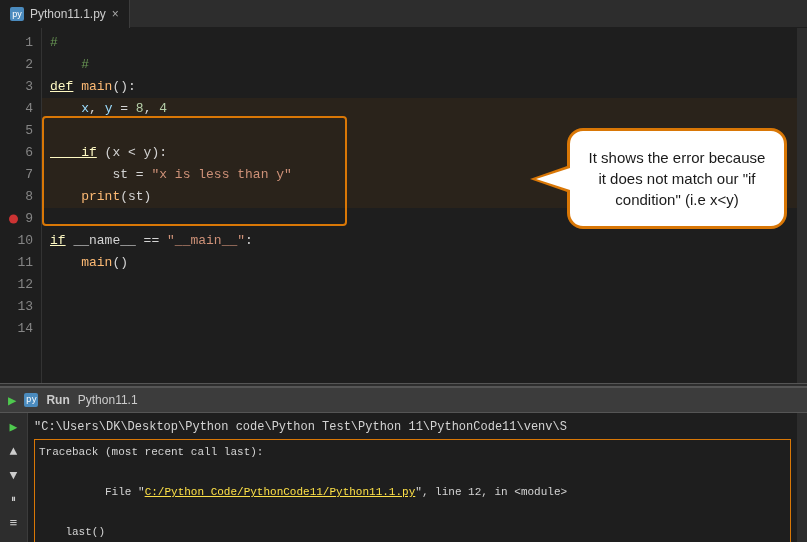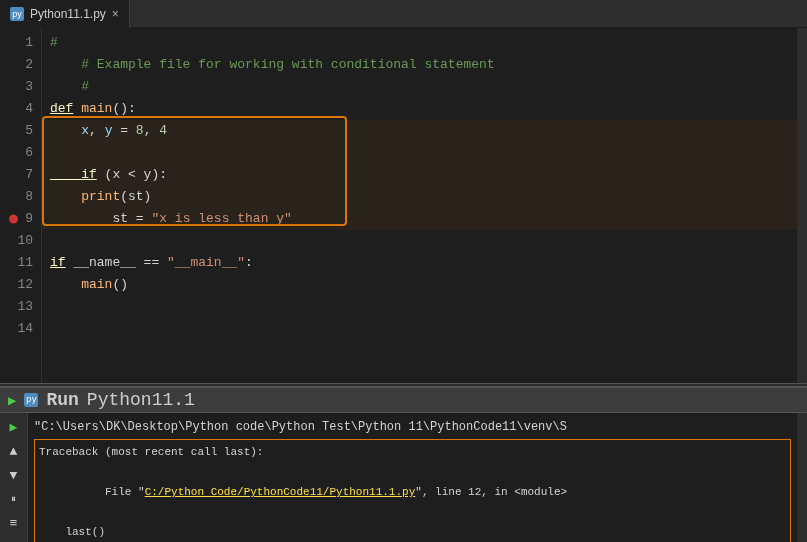--- a/index.html
+++ b/index.html
@@ -151,22 +151,22 @@
       height: 26px;
       display: flex;
       align-items: center;
       padding: 0 8px;
       border-top: 1px solid #555;
       border-bottom: 1px solid #555;
       gap: 8px;
     }
     .run-bar-label {
       color: #ccc;
-      font-family: Liberation Mono, monospace;
-      font-size: 18px;
+      font-family: Liberation Sans, sans-serif;
+      font-size: 12px;
       font-weight: bold;
     }
     .run-icon-green {
       color: #4ec94e;
       font-size: 14px;
     }
 
     
     .terminal-area {
       background: #1e1e1e;
@@ -294,35 +294,37 @@
     <div class="line-num">
         <span>14</span>
       </div>
   </div>
 
   <div class="code-content">
 
     <div class="highlight-box" style="top: 88px; left: 0px; width: 305px; height: 110px;"></div>
 
     <div class="code-line"><span class="cm">#</span></div>
-    <div class="code-line"><span class="cm">    # Example file for working with conditional statement</span></div>
     <div class="code-line"><span class="cm">    #</span></div>
     <div class="code-line"><span class="kw">def</span><span> </span><span class="fn">main</span><span>():</span></div>
     <div class="code-line highlighted" style="padding-left: 8px;"><span class="var">&nbsp;&nbsp;&nbsp;&nbsp;x</span><span>, </span><span class="var">y</span><span> = </span><span class="num">8</span><span>, </span><span class="num">4</span></div>
     <div class="code-line highlighted">&nbsp;</div>
     <div class="code-line highlighted"><span class="kw">&nbsp;&nbsp;&nbsp;&nbsp;if</span><span> (x &lt; y):</span></div>
+    <div class="code-line highlighted"><span>&nbsp;&nbsp;&nbsp;&nbsp;&nbsp;&nbsp;&nbsp;&nbsp;st = </span><span class="str">"x is less than y"</span></div>
     <div class="code-line highlighted"><span class="fn">&nbsp;&nbsp;&nbsp;&nbsp;print</span><span>(st)</span></div>
-    <div class="code-line highlighted"><span>&nbsp;&nbsp;&nbsp;&nbsp;&nbsp;&nbsp;&nbsp;&nbsp;st = </span><span class="str">"x is less than y"</span></div>
     <div class="code-line">&nbsp;</div>
     <div class="code-line"><span class="kw">if</span><span> __name__ == </span><span class="str">"__main__"</span><span>:</span></div>
     <div class="code-line"><span class="fn">&nbsp;&nbsp;&nbsp;&nbsp;main</span><span>()</span></div>
     <div class="code-line">&nbsp;</div>
     <div class="code-line">&nbsp;</div>
   </div>
 
+  <div class="callout">
+    <span>It shows the error because it does not match our "if condition" (i.e x&lt;y)</span>
+  </div>
 
   <div class="scrollbar-area"></div>
 </div>
 
 <div style="height:4px; background:#2d2d2d; border-top:1px solid #555; border-bottom:1px solid #555; cursor:ns-resize;"></div>
 
 <div class="run-bar">
   <span class="run-icon-green">▶</span>
   <span style="width:14px;height:14px;background:#4b8bbe;border-radius:2px;font-size:9px;color:white;text-align:center;line-height:14px;display:inline-block;">py</span>
   <span class="run-bar-label">Run</span>

